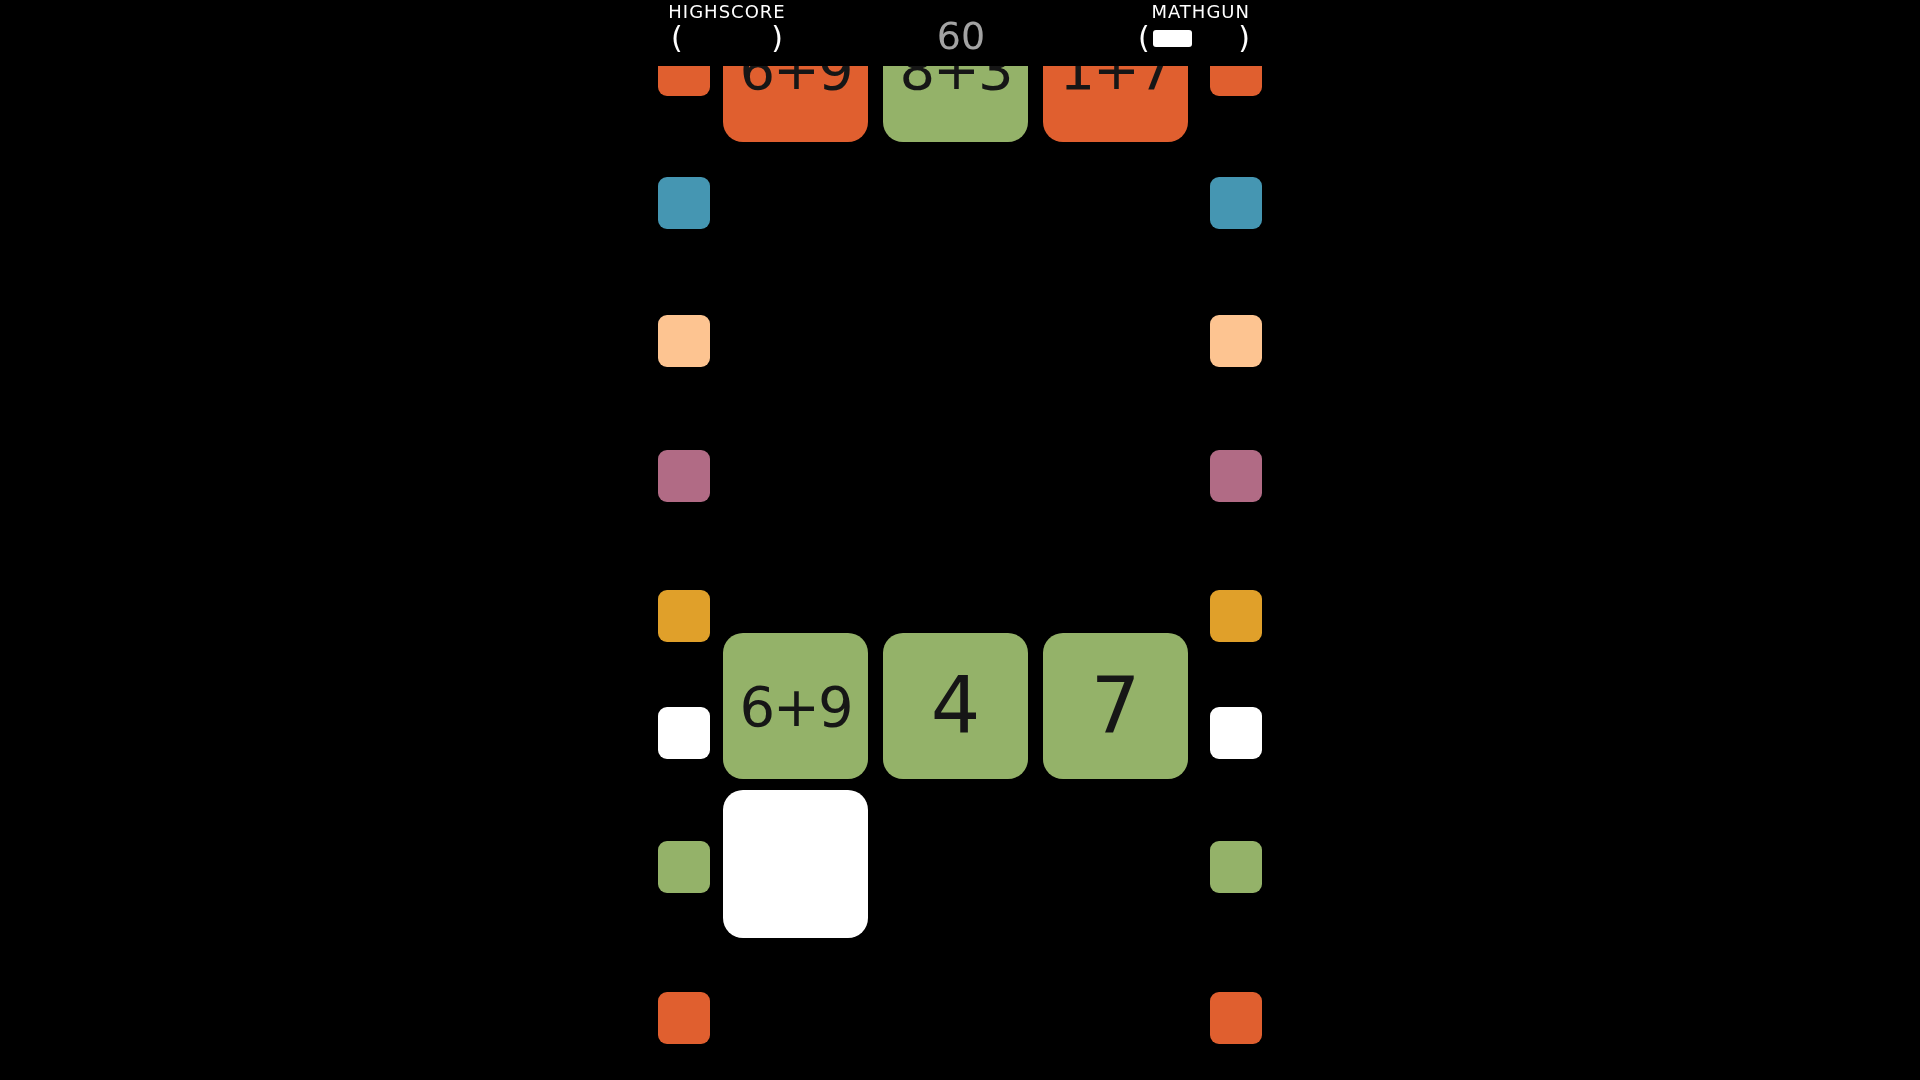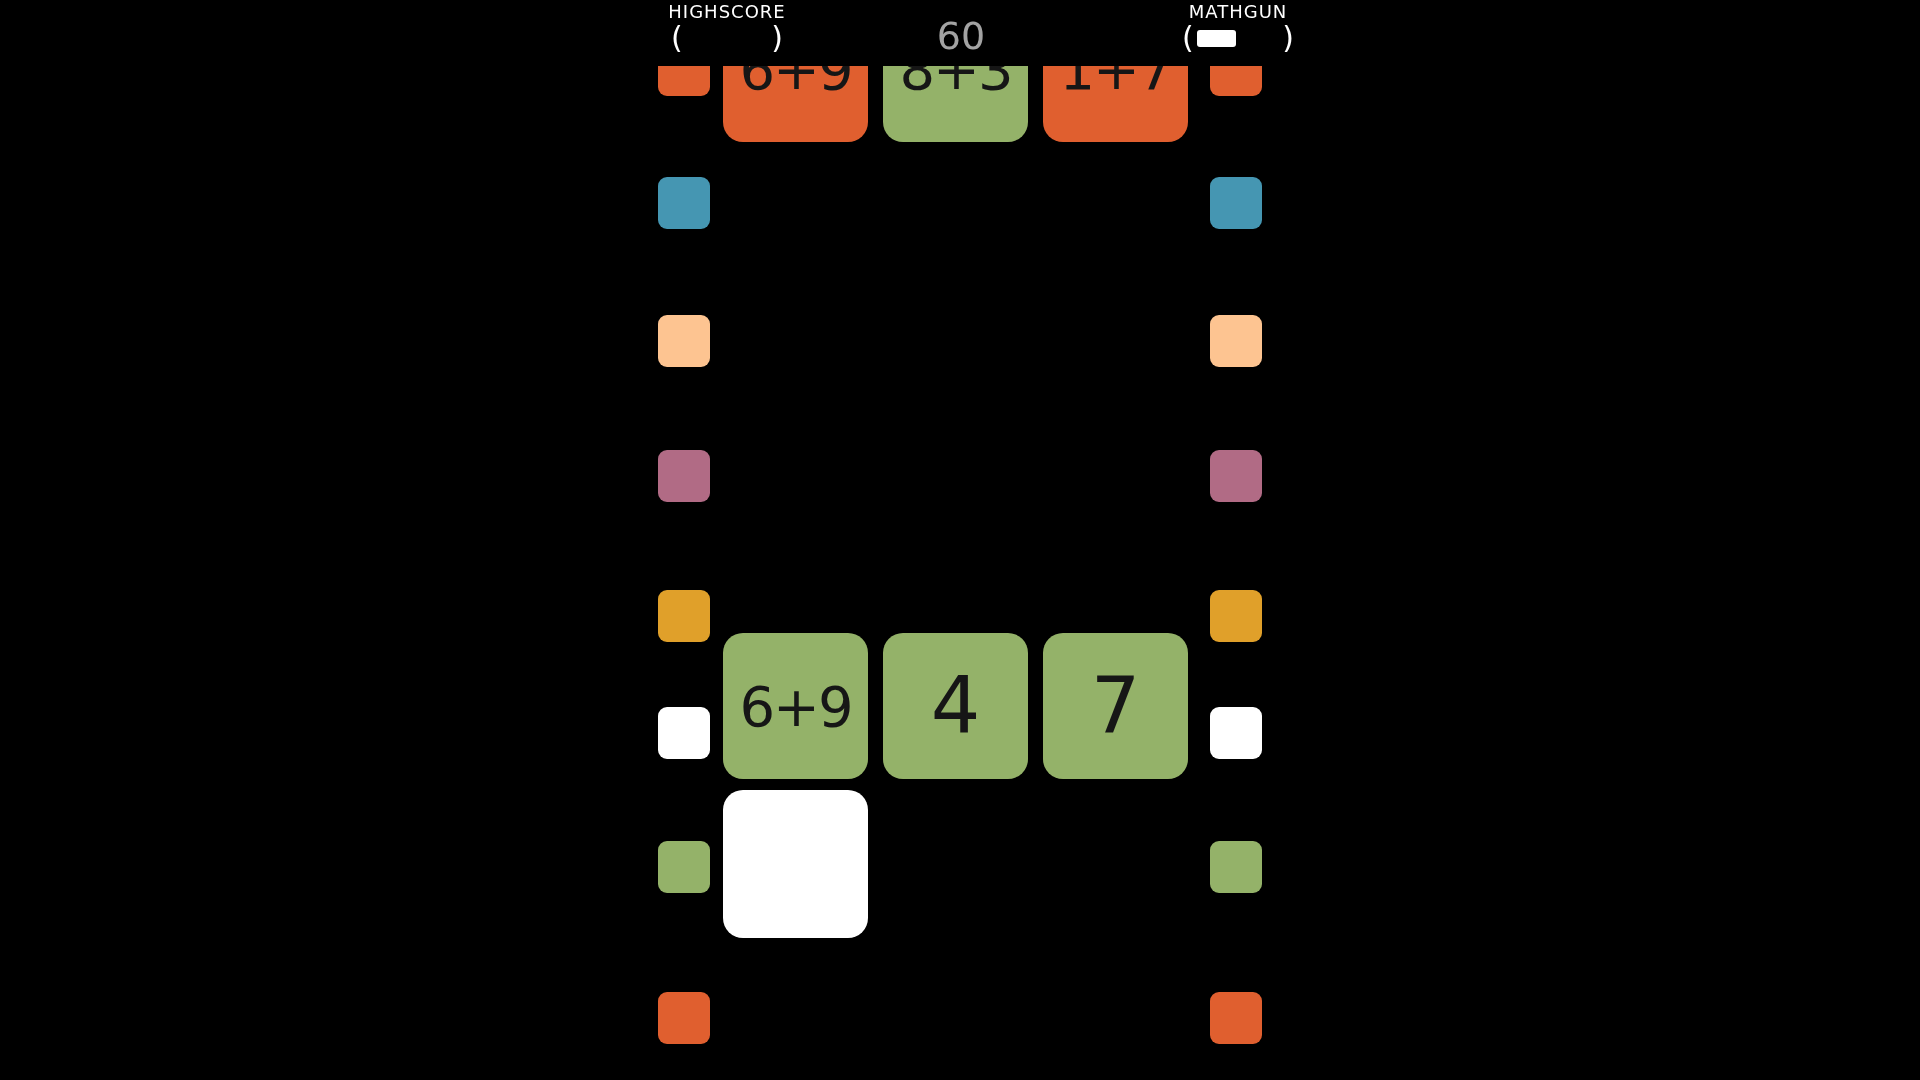--- a/index.html
+++ b/index.html
@@ -1,23 +1,23 @@
 <!DOCTYPE html>
 <html><head>
 <meta charset="utf-8">
 <style>
   html,body{margin:0;padding:0;background:#000;}
   .stage{
     position:relative;width:1920px;height:1080px;background:#000;
     overflow:hidden;font-family:"DejaVu Sans","Liberation Sans",sans-serif;
   }
   
-  .hud{position:absolute;top:2px;transform:translateX(-50%);text-align:center;color:#fff;}
+  .hud{position:absolute;top:2px;transform:translateX(-50%);text-align:right;color:#fff;}
   .hud-highscore{left:727px;}
-  .hud-mathgun{left:1238px;}
+  .hud-mathgun{left:1194px;}
   .hud-label{font-size:18px;line-height:20px;letter-spacing:1px;white-space:nowrap;}
   .hud-parens{
     display:flex;align-items:center;justify-content:space-between;
     width:112px;height:32px;margin:0 auto;font-size:30px;line-height:32px;
   }
   .paren{display:block;font-weight:400;}
   .hud-slot{flex:1;height:32px;display:flex;align-items:center;padding-left:3px;}
   .ammo-bar{width:39px;height:17px;background:#fff;border-radius:3px;}
   .score{
     position:absolute;left:961px;top:14px;transform:translateX(-50%);

